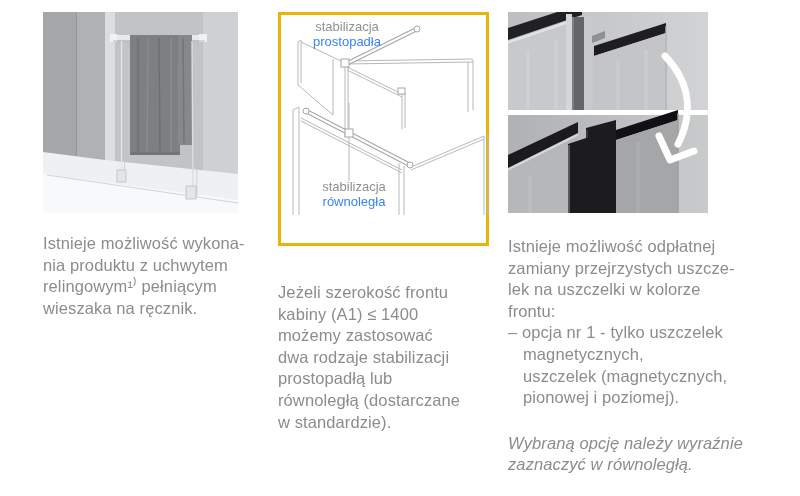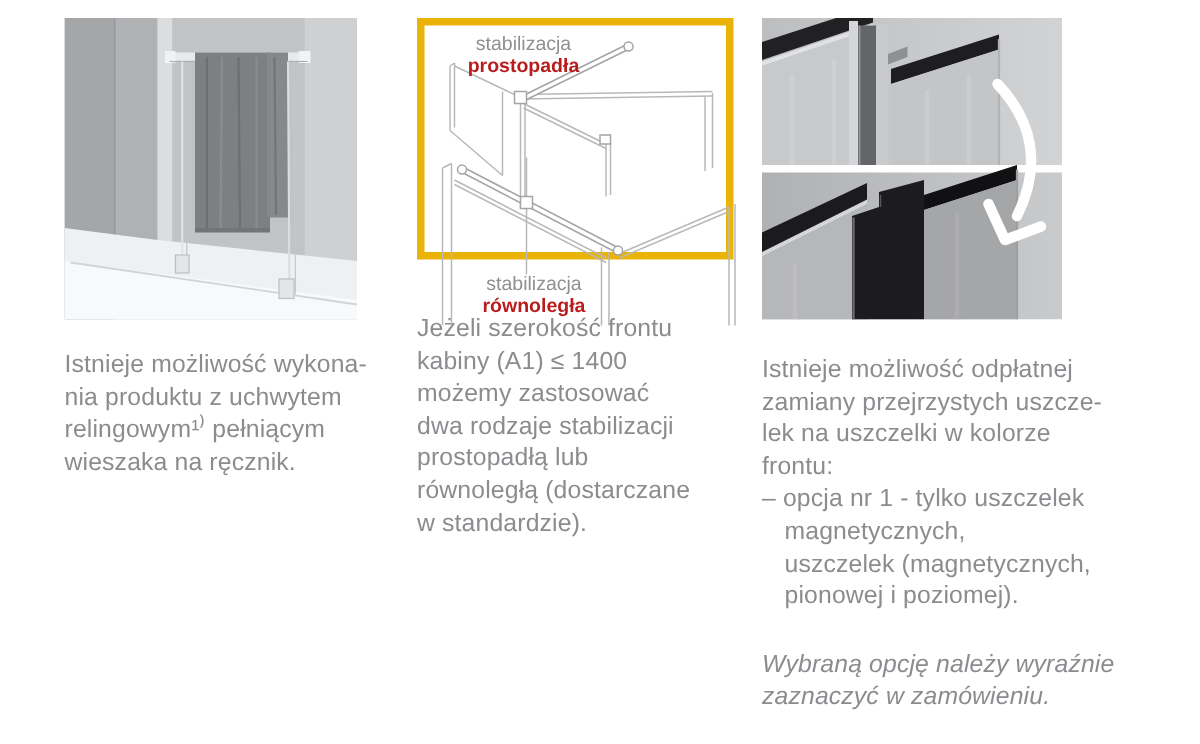--- a/index.html
+++ b/index.html
@@ -15,25 +15,25 @@
   .bodytext { color:#8b8c8f; font-size:16.5px; line-height:21.6px; letter-spacing:0.1px; }
   .bodytext .line { white-space:nowrap; }
   .indent { padding-left:15px; }
 
   .para1 { margin-top:20px; }
   .col2 .para1 { margin-top:36px; }
   .col3 .para1 { margin-top:23px; }
   .para2 { margin-top:24px;font-style:italic; }
 
   .diagram-box {
-    position:relative; width:211px; height:161px;
-    border:5px solid #eab308; box-sizing:border-box; background:#ffffff;
+    position:relative; width:211px; height:234px;
+    border:3px solid #eab308; box-sizing:border-box; background:#ffffff;
   }
   .dlabel { position:absolute; text-align:center; color:#8f9093; font-size:13px; line-height:14.5px; }
-  .dlabel .b2 { font-weight:bold; color:#b91c1c;text-align:center; }
+  .dlabel .b2 { font-weight:normal; color:#3b82f6;text-align:center; }
   .dlabel-top    { left:13px; top:5px;   width:106px; }
   .dlabel-bottom { left:20px; top:165px; width:106px; }
 
   .photo-wrap { position:relative; width:195px; height:201px; }
   .photos3-wrap { position:relative; width:200px; height:201px; }
   svg { display:block; }
 </style>
 </head>
 <body>
 
@@ -205,17 +205,17 @@
       <div class="line">zamiany przejrzystych uszcze-</div>
       <div class="line">lek na uszczelki w kolorze</div>
       <div class="line">frontu:</div>
       <div class="line">– opcja nr 1 - tylko uszczelek</div>
       <div class="line indent">magnetycznych,</div>
       <div class="line indent">uszczelek (magnetycznych,</div>
       <div class="line indent">pionowej i poziomej).</div>
     </div>
     <div class="bodytext para2">
       <div class="line">Wybraną opcję należy wyraźnie</div>
-      <div class="line">zaznaczyć w zamówieniu.</div>
+      <div class="line">zaznaczyć w równoległą.</div>
     </div>
   </section>
 
 </div>
 
 </body></html>

